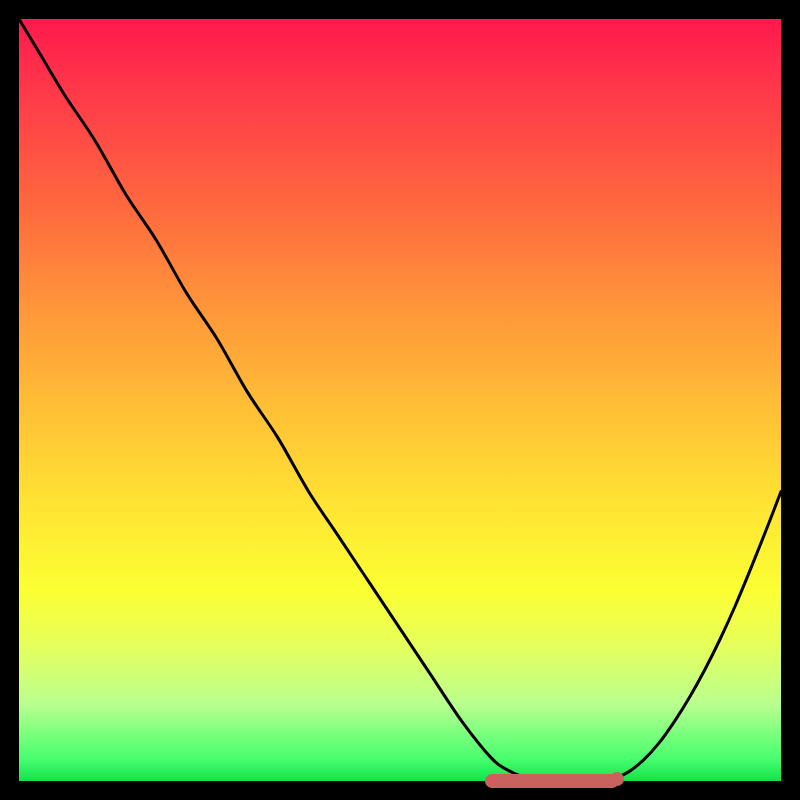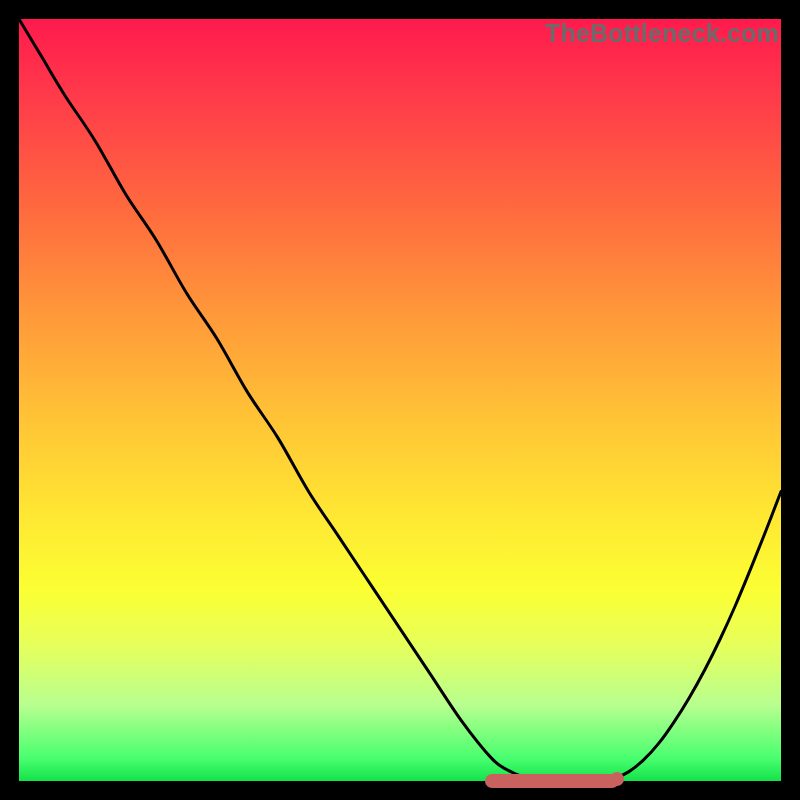--- a/index.html
+++ b/index.html
@@ -62,21 +62,20 @@
     background: #c9625f;
     border-radius: 50%;
   }
 </style>
 </head>
 <body>
 
 <div class="frame">
   <div class="plot-area">
 
-    <span class="watermark">TheBottleneck.com</span>
 
     <svg class="curve" viewBox="0 0 762 762" preserveAspectRatio="none">
       <path id="curve-path" fill="none" stroke="#000" stroke-width="3" stroke-linecap="round" stroke-linejoin="round" d="M 0 0 C 3.81 6.350000000000004, 15.239999999999998 25.400000000000034, 22.86 38.10000000000002 C 30.48 50.80000000000001, 36.83 62.229999999999926, 45.72 76.19999999999993 C 54.61 90.16999999999994, 66.04 105.41000000000007, 76.2 121.92000000000007 C 86.36 138.4300000000001, 96.52000000000001 158.75, 106.68 175.26 C 116.84 191.76999999999998, 127 204.47000000000003, 137.16 220.98000000000002 C 147.32 237.49, 157.48000000000002 257.81, 167.64000000000001 274.32 C 177.8 290.83, 187.96 303.53000000000003, 198.12 320.04 C 208.28 336.55, 218.44 356.87, 228.6 373.38 C 238.76 389.89, 248.92000000000004 402.59, 259.08000000000004 419.09999999999997 C 269.24000000000007 435.60999999999996, 279.40000000000003 455.93, 289.56 472.44 C 299.71999999999997 488.95, 309.87999999999994 502.91999999999996, 320.03999999999996 518.16 C 330.2 533.4, 340.36 548.64, 350.52000000000004 563.88 C 360.68000000000006 579.12, 370.84000000000003 594.36, 381 609.6 C 391.15999999999997 624.84, 401.32000000000005 640.0799999999999, 411.48 655.3199999999999 C 421.64 670.56, 431.79999999999995 687.0699999999999, 441.96 701.04 C 452.12 715.01, 464.82 730.885, 472.44 739.14 C 480.06 747.395, 482.6 747.522, 487.68 750.57 C 492.76 753.618, 497.84000000000003 755.777, 502.92 757.428 C 508 759.079, 513.08 759.7139999999999, 518.1600000000001 760.476 C 523.2400000000001 761.238, 528.3199999999999 761.746, 533.4 762 C 538.48 762.254, 543.56 762, 548.64 762 C 553.72 762, 558.8 762, 563.88 762 C 568.96 762, 574.04 762.381, 579.12 762 C 584.2 761.619, 589.28 761.238, 594.36 759.714 C 599.44 758.19, 604.52 756.031, 609.6 752.856 C 614.6800000000001 749.681, 619.76 745.49, 624.8399999999999 740.664 C 629.9199999999998 735.838, 634.9999999999999 730.25, 640.0799999999999 723.9 C 645.16 717.55, 650.2399999999999 710.184, 655.3199999999999 702.564 C 660.4 694.944, 665.48 686.8159999999999, 670.5600000000001 678.18 C 675.6400000000001 669.544, 680.72 660.4000000000001, 685.8000000000001 650.748 C 690.8800000000001 641.096, 695.96 630.936, 701.0400000000001 620.268 C 706.1200000000001 609.6, 711.2 598.424, 716.28 586.74 C 721.3599999999999 575.056, 726.4399999999999 562.61, 731.52 550.164 C 736.6 537.718, 741.68 525.018, 746.76 512.0640000000001 C 751.84 499.11000000000007, 759.46 479.044, 762 472.44"></path>
     </svg>
 
     <div id="valley-seg" class="valley-marker" style="left: 466.44px; width: 133.92px; top: 755px;"></div>
     <div id="valley-dot" class="valley-dot" style="left: 591.17px; top: 752.714px;"></div>
 
   </div>
 </div>

